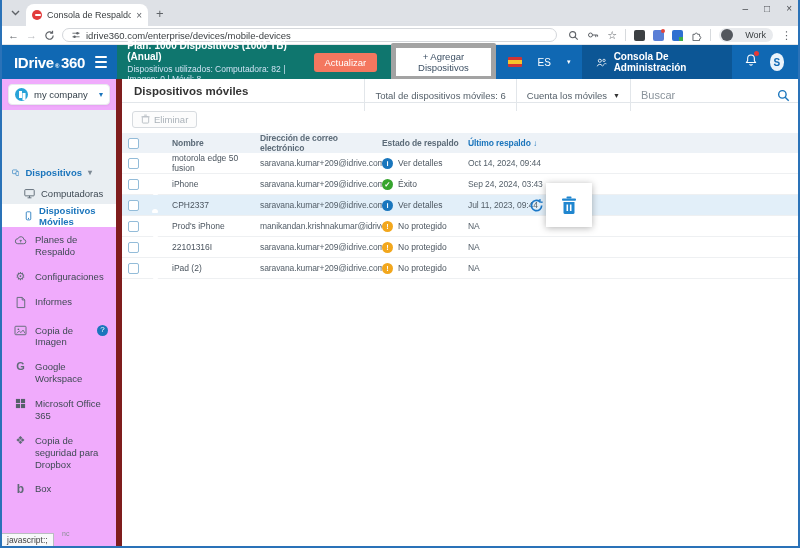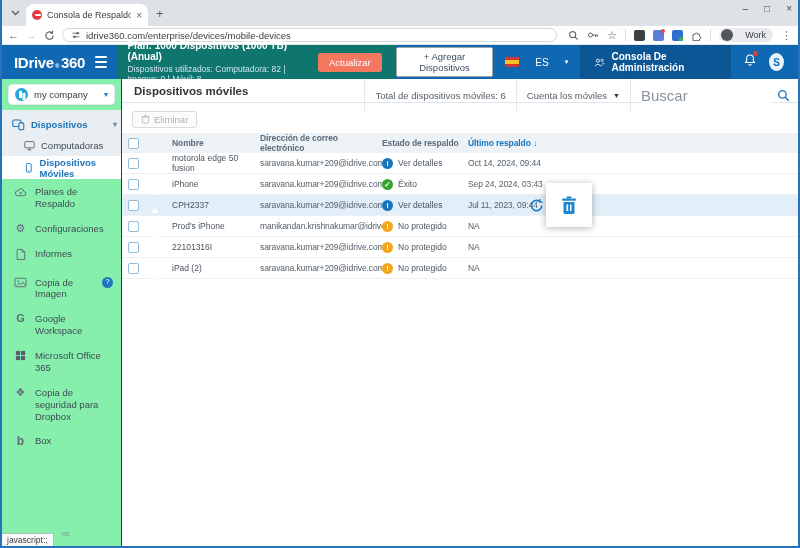--- a/index.html
+++ b/index.html
@@ -42,56 +42,56 @@
   .app-header { height: 34px; background: #1068b3; display: flex; align-items: center; color: #fff; }
   .logo { display: flex; align-items: baseline; padding: 0 8px 0 12px; font-weight: bold; font-size: 15px; letter-spacing: -0.3px; }
   .logo sup { font-size: 6px; margin: 0 2px 0 1px; }
   .hamburger { width: 15px; display: flex; flex-direction: column; gap: 3px; margin: 0 10px 0 2px; }
   .hamburger div { height: 2px; background: #fff; border-radius: 1px; }
   .plan-panel { background: #0f766e; height: 34px; display: flex; align-items: center; gap: 12px; padding: 0 14px 0 10px; }
   .plan-title { font-size: 10px; font-weight: bold; }
   .plan-usage { font-size: 8.5px; color: #cfe2f3; margin-top: 2px; }
   .btn-update { background: #f4775f; color: #fff; border: none; font-size: 9.5px; padding: 4px 11px; border-radius: 3px; font-family: inherit; }
   .spacer { flex: 1; }
-  .btn-add { background: #fff; color: #3c4f63; border: 1px solid #a3a3a3; font-size: 9.5px; padding: 3px 9px; border-radius: 2px; font-family: inherit; }
+  .btn-add { background: #fff; color: #3c4f63; border: 5px solid #a3a3a3; font-size: 9.5px; padding: 3px 9px; border-radius: 2px; font-family: inherit; }
   .lang { display: flex; align-items: center; gap: 16px; margin: 0 12px; font-size: 10px; }
   .flag { width: 14px; height: 10px; display: flex; flex-direction: column; border-radius: 1px; overflow: hidden; }
   .flag .r { flex: 1; background: #d03433; } .flag .y { flex: 1.4; background: #f5c32c; }
   .lang-caret { font-size: 7px; }
   .admin-panel { background: #0c5695; height: 34px; display: flex; align-items: center; gap: 6px; padding: 0 14px; font-size: 10px; font-weight: bold; }
   .bell-wrap { position: relative; margin: 0 12px; }
   .bell-dot { position: absolute; right: -1px; top: -2px; width: 5px; height: 5px; border-radius: 50%; background: #e53935; }
   .avatar { width: 18px; height: 18px; border-radius: 50%; background: #eaf3fb; color: #1068b3; font-size: 10px; font-weight: bold; display: flex; align-items: center; justify-content: center; margin-right: 14px; }
   
   .content { display: flex; height: 467px; }
-  .sidebar { width: 120px; background: #86efac; border-right: 1px solid #7f1d1d; font-size: 9.5px; color: #3f4a54; flex: none; }
+  .sidebar { width: 120px; background: #f0abfc; border-right: 6px solid #7f1d1d; font-size: 9.5px; color: #3f4a54; flex: none; }
   .main { flex: 1; background: #fff; position: relative; }
   
   .company-card { margin: 5px 6px; background: #fff; border: 1px solid #e8ebee; border-radius: 4px; height: 21px; display: flex; align-items: center; gap: 6px; padding: 0 6px; box-shadow: 0 1px 2px rgba(0,0,0,.05); }
   .company-icon { width: 13px; height: 13px; border-radius: 50%; background: #29a3d8; position: relative; flex: none; }
   .company-icon:after { content:""; position:absolute; left:4px; top:3px; width:2.5px; height:7px; background:#fff; box-shadow: 3.5px 2px 0 0 #fff; }
   .company-name { flex: 1; font-size: 9.5px; color: #34404a; }
   .caret-blue { color: #1b75bc; font-size: 8px; }
   .group { background: #e9eef2; padding: 3px 0 0; }
-  .g-head { display: flex; align-items: center; gap: 6px; height: 22px; padding: 0 4px 0 10px; color: #1b75bc; font-weight: bold; }
+  .g-head { display: flex; align-items: center; gap: 6px; height: 22px; padding: 0 24px 0 10px; color: #1b75bc; font-weight: bold; margin-top: 48px; }
   .g-head .lbl { flex: 1; }
   .g-caret { color: #7d8994; font-size: 8px; }
   .g-item { display: flex; align-items: center; gap: 6px; height: 21px; padding-left: 22px; }
   .g-item.selected { background: #fff; color: #1b75bc; font-weight: bold; height: 23px; }
   .side-item { display: flex; align-items: flex-start; gap: 8px; padding: 7px 8px 6px 12px; line-height: 1.25; }
   .side-item .ic { width: 13px; flex: none; text-align: center; color: #5f6b76; }
   .side-item .lbl { flex: 1; max-width: 80px; }
   .glyph-ic { font-size: 11px; color: #5f6b76; line-height: 1; }
   .badge-q { width: 11px; height: 11px; border-radius: 50%; background: #1b75bc; color: #fff; font-size: 8px; display: flex; align-items: center; justify-content: center; flex: none; }
   
   .m-titlebar { height: 24px; border-bottom: 1px solid #e2e6ea; display: flex; align-items: stretch; }
   .m-title { display: flex; align-items: center; padding-left: 12px; font-size: 11.5px; font-weight: bold; color: #333; margin-right: auto; }
   .seg { display: flex; align-items: center; border-left: 1px solid #e2e6ea; padding: 16px 10px; font-size: 9.5px; color: #55606a; gap: 6px; }
   .seg.search { width: 168px; padding-right: 8px; }
-  .seg.search input { border: none; outline: none; flex: 1; font-size: 15px; font-family: inherit; color: #333; min-width: 0; }
+  .seg.search input { border: none; outline: none; flex: 1; font-size: 11px; font-family: inherit; color: #333; min-width: 0; }
   .seg.search input::placeholder { color: #8a939b; }
   .f-caret { font-size: 7px; color: #333; }
   .m-toolbar { padding: 7px 0 5px 10px; }
   .btn-del { display: inline-flex; align-items: center; gap: 4px; border: 1px solid #d7dbdf; background: #fcfcfc; color: #aab2b9; font-size: 9.5px; padding: 2px 8px; border-radius: 3px; font-family: inherit; }
   .thead, .trow { display: grid; grid-template-columns: 20px 24px 88px 122px 86px 106px 1fr; align-items: center; padding-left: 6px; }
   .thead { height: 20px; background: #edf2f7; font-size: 8.5px; color: #5c6b78; font-weight: bold; letter-spacing: -0.1px; }
   .th-sort { color: #1b75bc; }
   .sort-arrow { font-size: 8px; }
   .trow { height: 21px; border-bottom: 1px solid #eef0f2; font-size: 8.5px; color: #4a545e; position: relative; }
   .trow .email, .trow .last { color: #55606a; letter-spacing: -0.1px; white-space: nowrap; overflow: hidden; }

